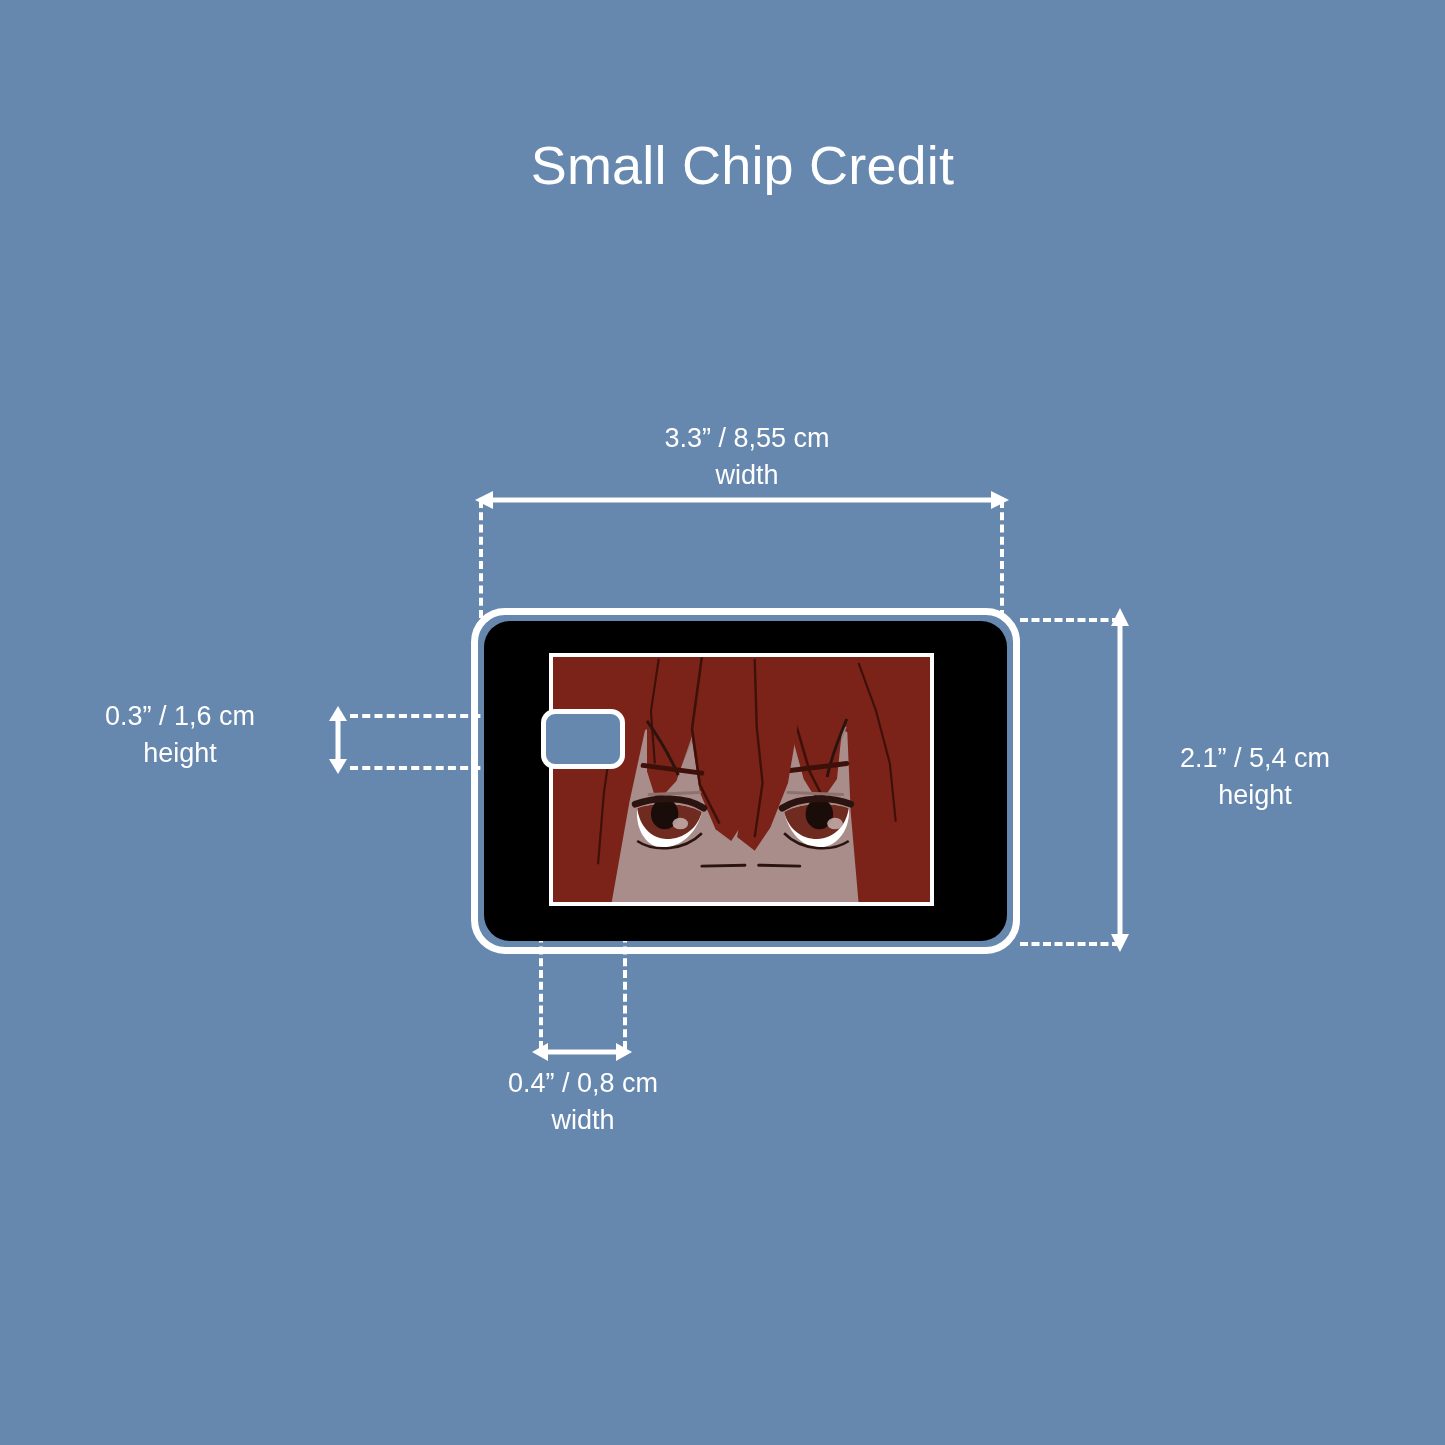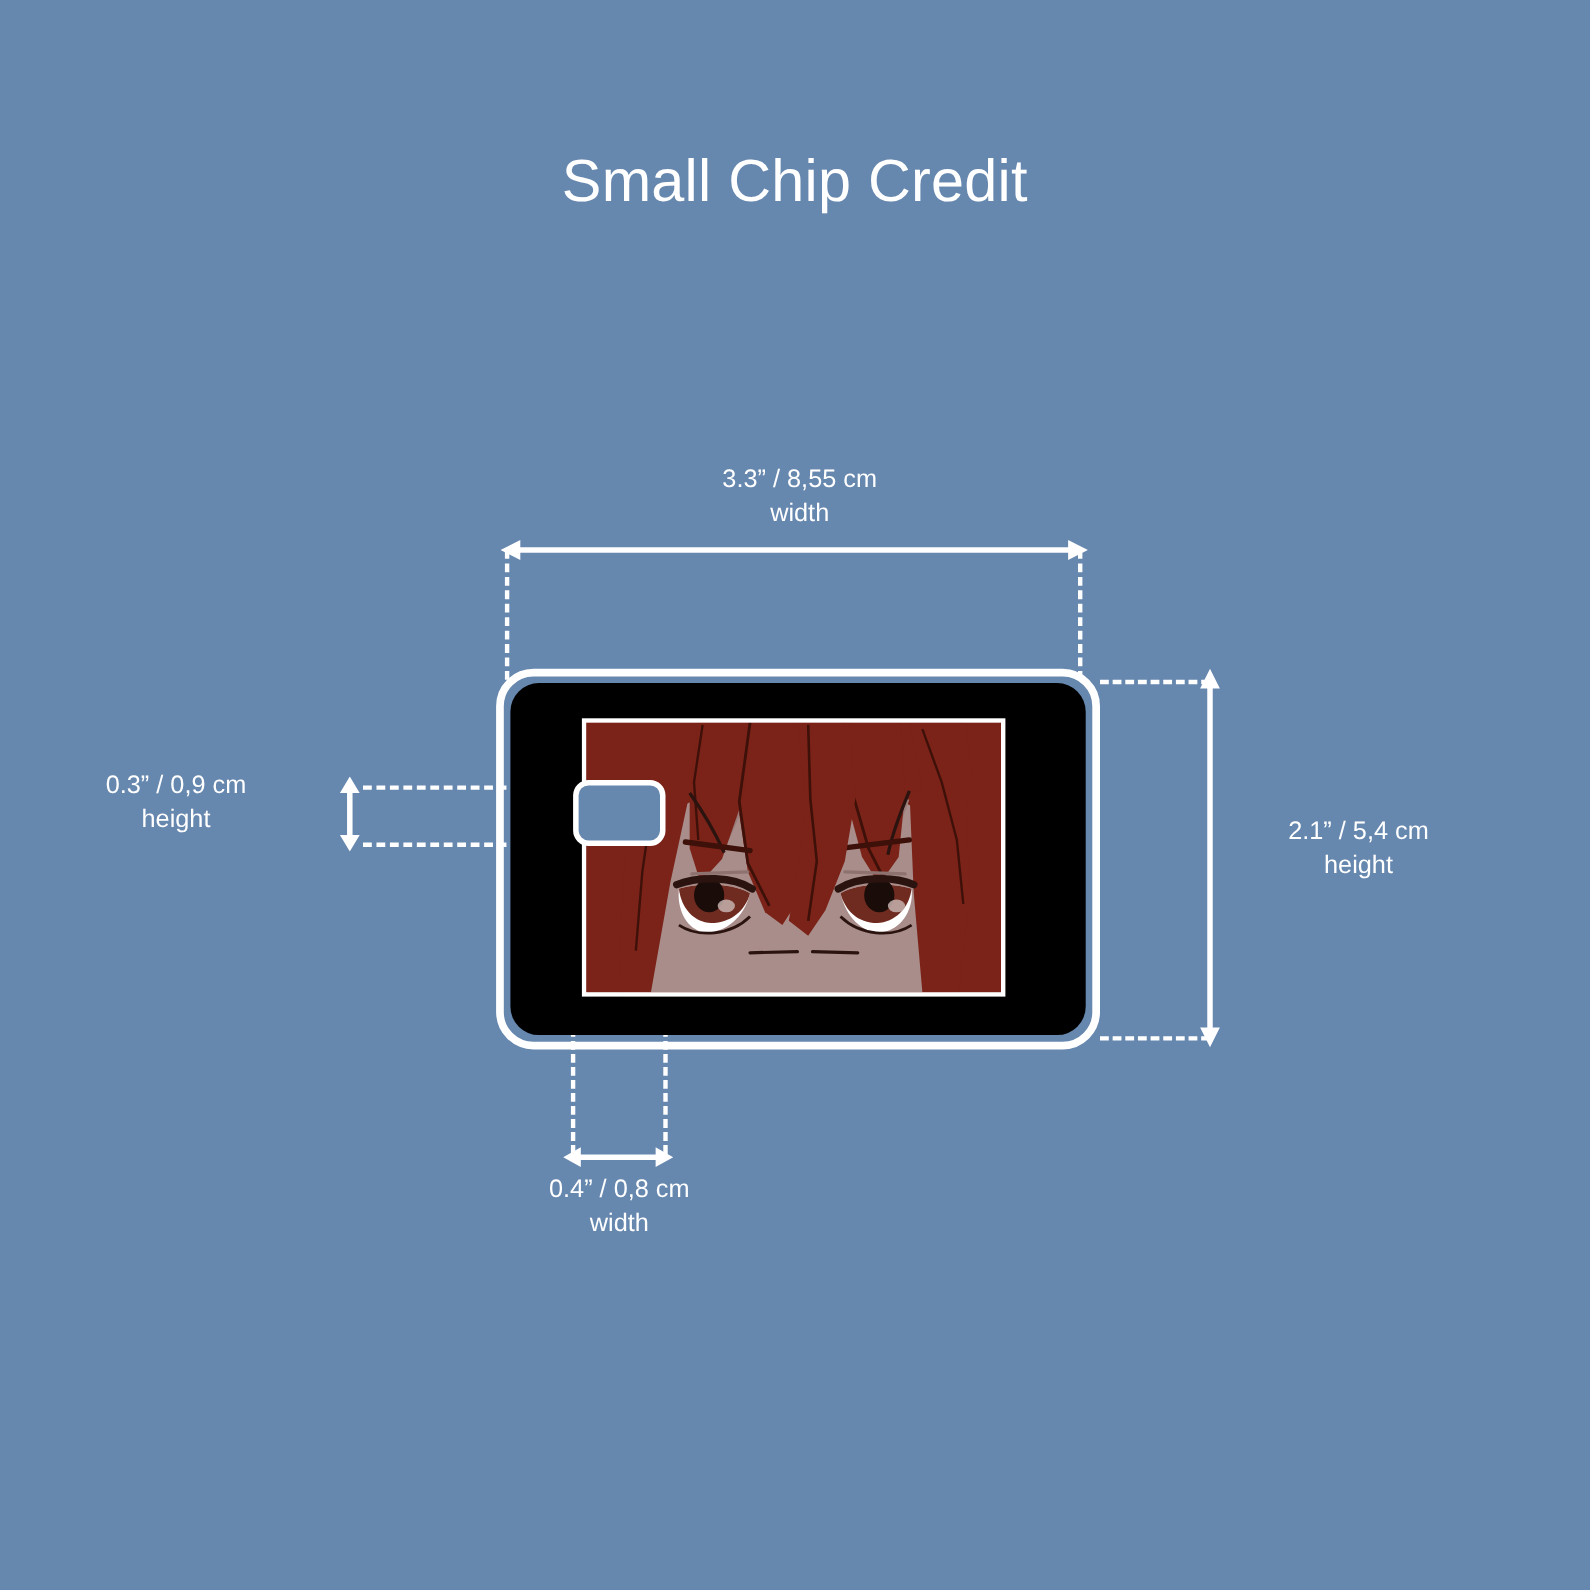--- a/index.html
+++ b/index.html
@@ -10,20 +10,21 @@
     width: 1445px;
     height: 1445px;
     background: #6687ae;
     font-family: "Liberation Sans", sans-serif;
     overflow: hidden;
     position: relative;
   }
   .stage {
     position: absolute;
     inset: 0;
+    margin-left: 20px;
   }
 
   
   .title {
     position: absolute;
     left: 0;
     top: 130px;
     width: 1445px;
     text-align: center;
     color: #ffffff;
@@ -103,21 +104,21 @@
   }
   .arrow-h, .arrow-v {
     position: absolute;
   }
   .arrow-h svg, .arrow-v svg { display: block; }
 
   
   .dim-label {
     position: absolute;
     color: #ffffff;
-    font-size: 23px;
+    font-size: 27px;
     line-height: 1.36;
     text-align: center;
     font-weight: 400;
   }
   .dim-label .l { display: block; white-space: nowrap; }
 
   #label-top    { left: 512px;  top: 420px;  width: 430px; }
   #label-right  { left: 1110px; top: 740px;  width: 250px; }
   #label-left   { left: 20px;   top: 698px;  width: 280px; text-align: center; }
   #label-bottom { left: 438px;  top: 1065px; width: 250px; text-align: center; }
@@ -154,21 +155,21 @@
   <div class="dash-h" style="left:1000px; top:942px; width:100px;"></div>
   <div class="arrow-v" style="left:1088px; top:608px; width:24px; height:344px;">
     <svg viewBox="0 0 24 344" width="24" height="344">
       <line x1="12" y1="14" x2="12" y2="330" stroke="#ffffff" stroke-width="5"></line>
       <polygon points="12,0 3,18 21,18" fill="#ffffff"></polygon>
       <polygon points="12,344 3,326 21,326" fill="#ffffff"></polygon>
     </svg>
   </div>
 
   <div class="dim-label" id="label-left">
-    <span class="l">0.3” / 0,9 cm</span>
+    <span class="l">0.3” / 1,6 cm</span>
     <span class="l">height</span>
   </div>
   <div class="dash-h" style="left:330px; top:714px; width:265px;"></div>
   <div class="dash-h" style="left:330px; top:766px; width:265px;"></div>
   <div class="arrow-v" style="left:306px; top:706px; width:24px; height:68px;">
     <svg viewBox="0 0 24 68" width="24" height="68">
       <line x1="12" y1="12" x2="12" y2="56" stroke="#ffffff" stroke-width="5"></line>
       <polygon points="12,0 3,15 21,15" fill="#ffffff"></polygon>
       <polygon points="12,68 3,53 21,53" fill="#ffffff"></polygon>
     </svg>

